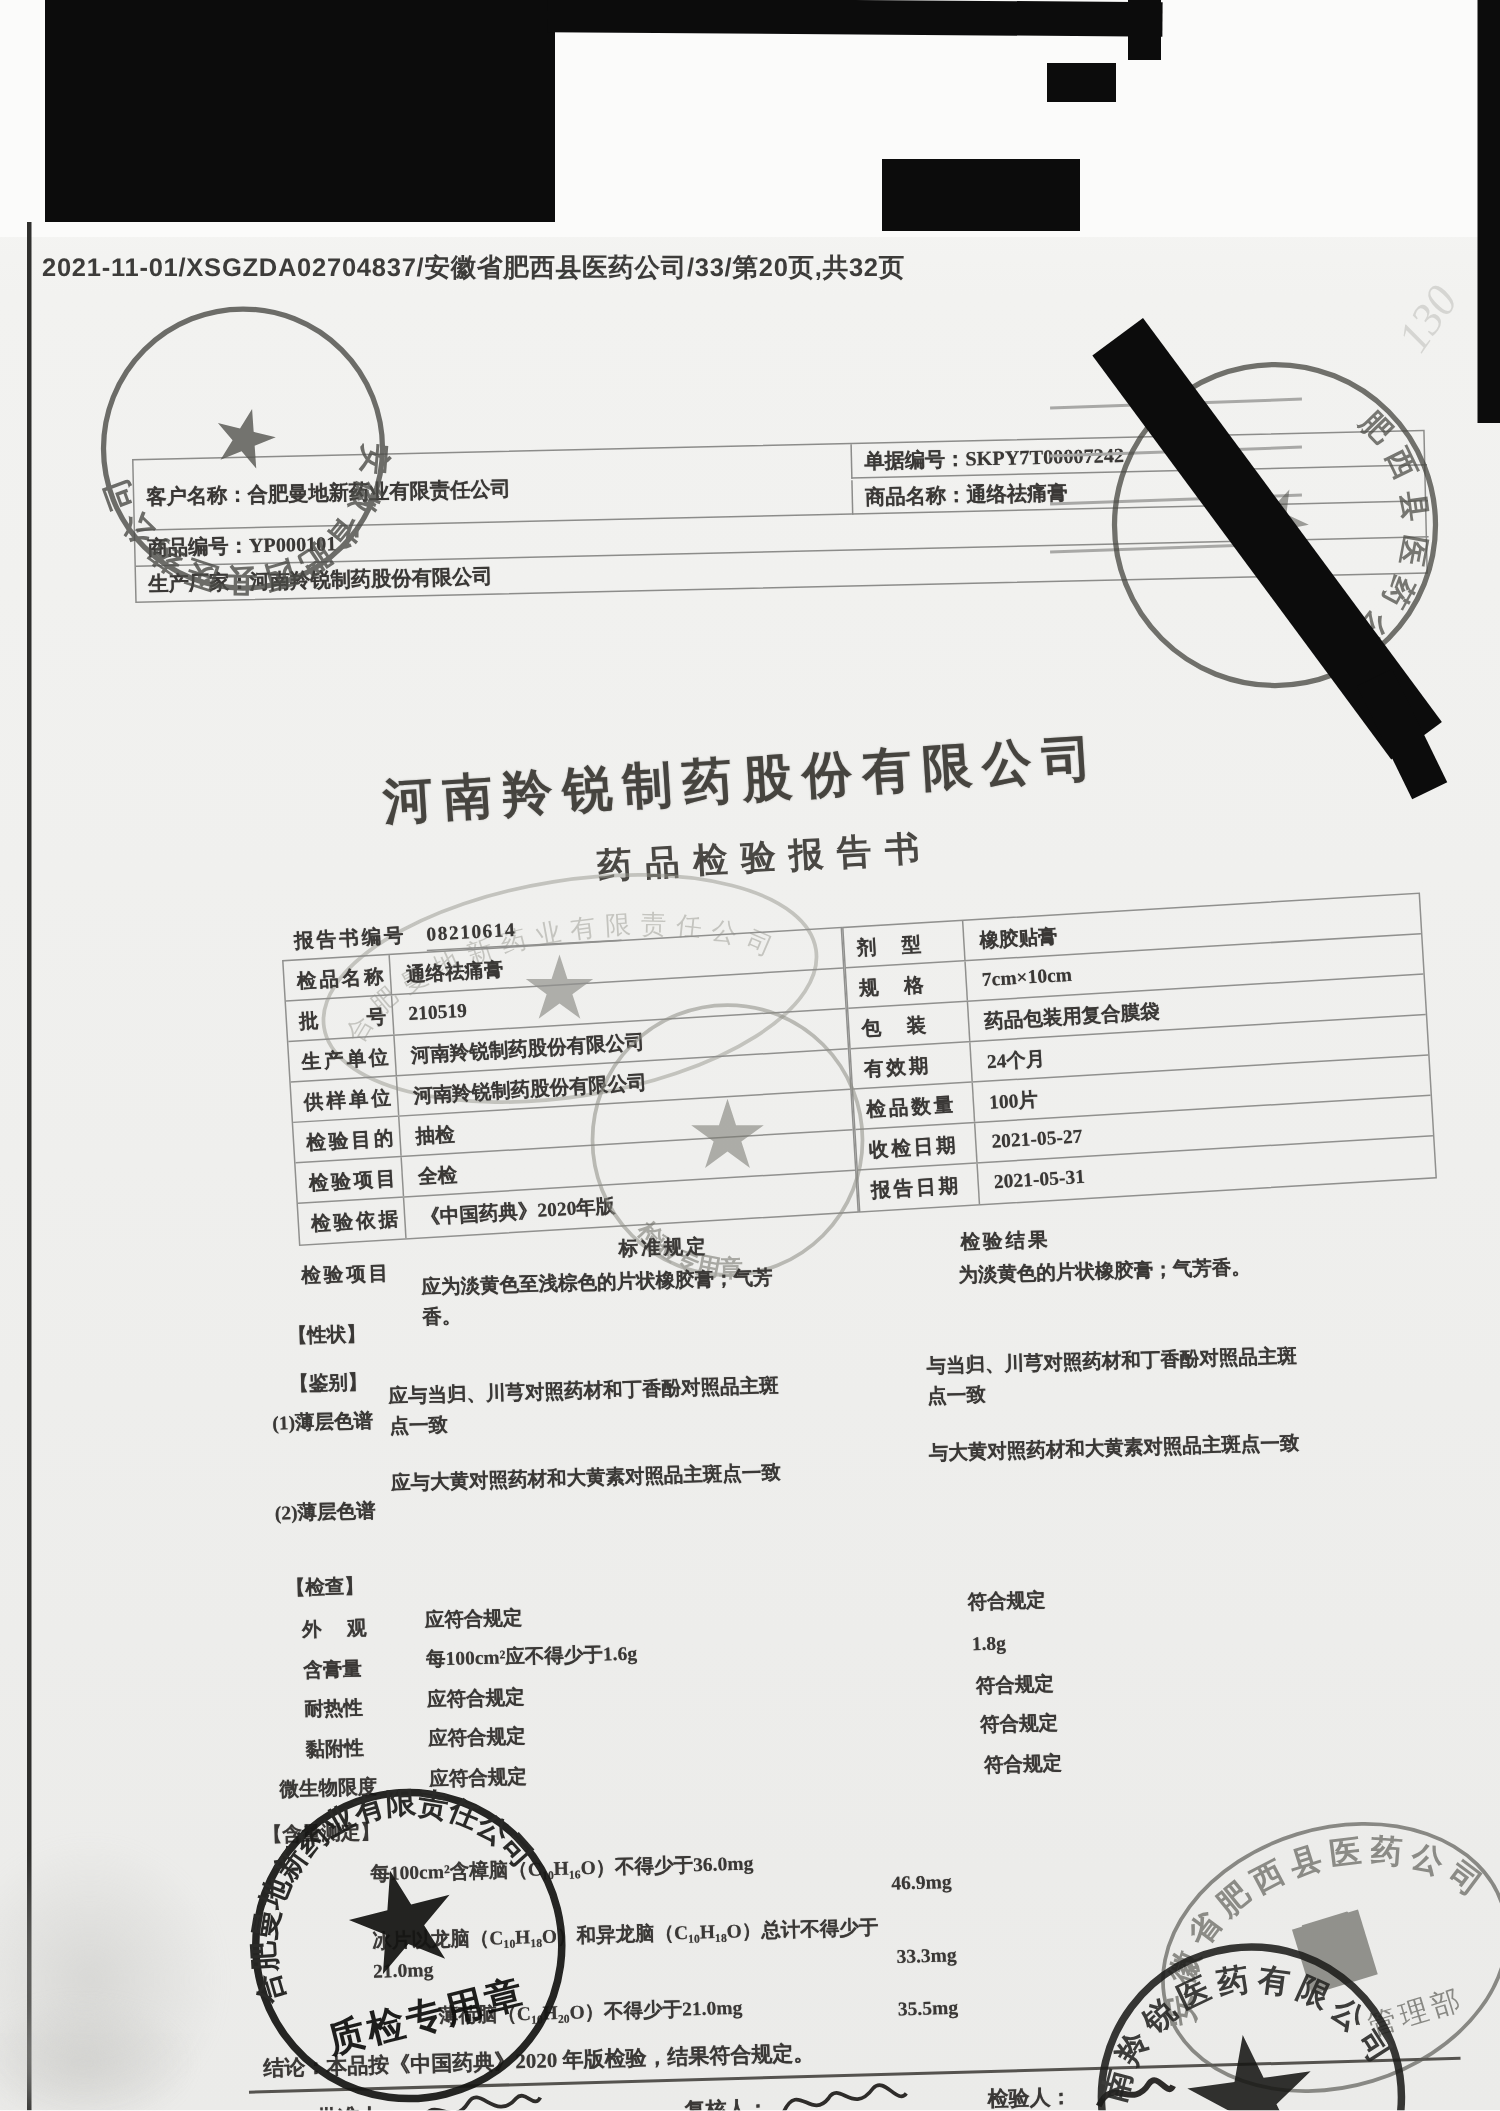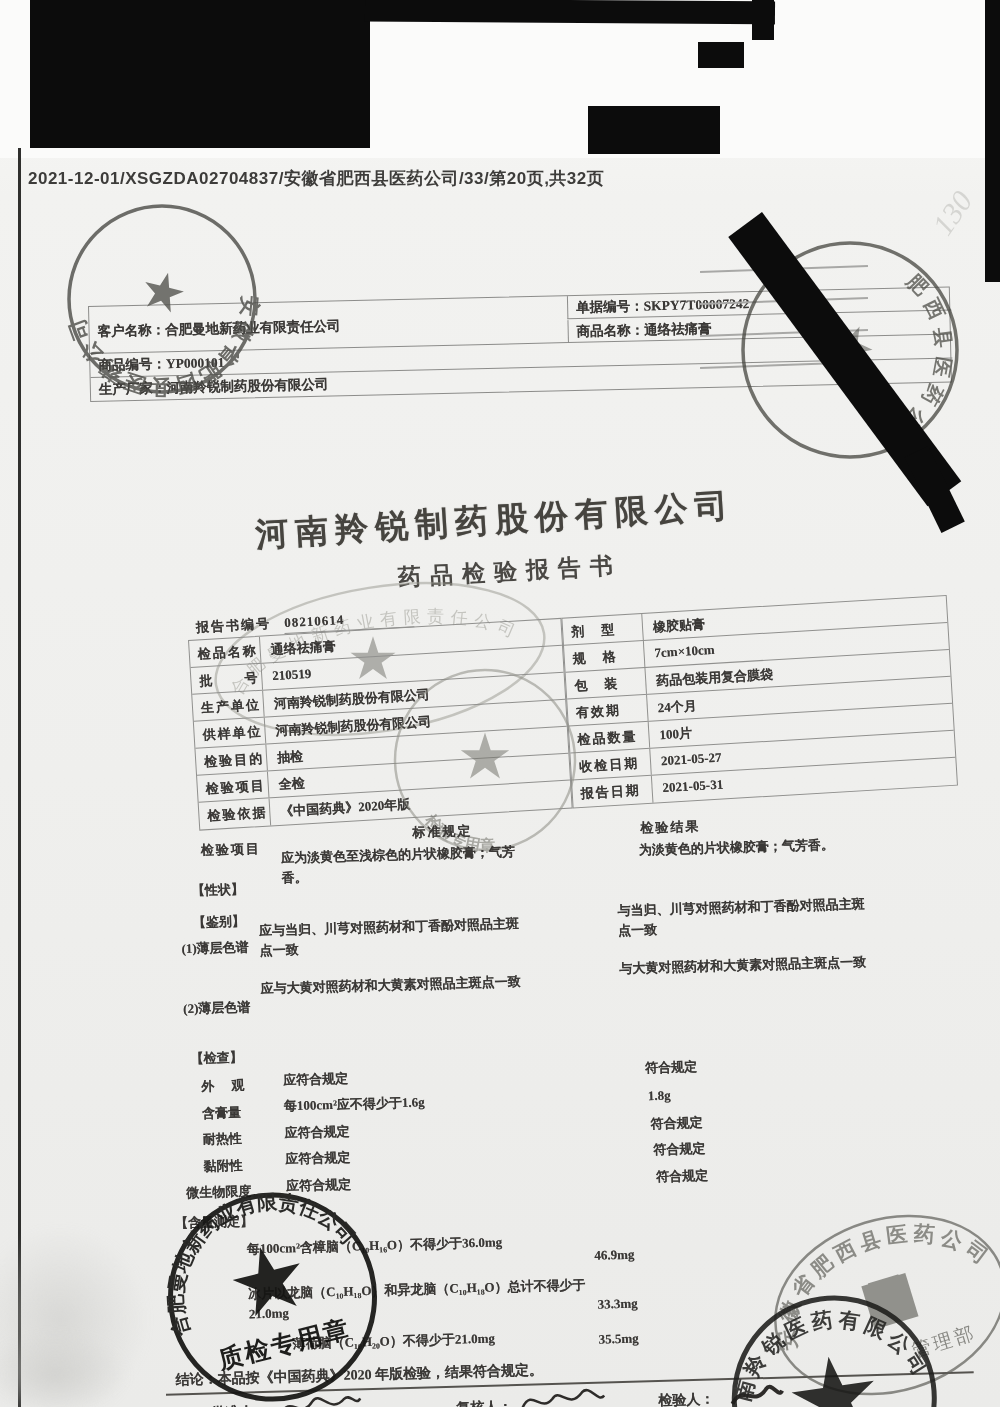--- a/index.html
+++ b/index.html
@@ -32,21 +32,21 @@
   .sig{stroke:#2e2c2a;stroke-width:2.5;fill:none;}
   .smudge{background:radial-gradient(closest-side,#c8c8c5,rgba(200,200,197,0));filter:blur(5px);}
 </style>
 </head>
 <body>
 
 <div class="page">
 
   <div class="abs" style="left:0;top:0;width:1000px;height:158px;background:#fbfbfa;"></div>
 
-  <div class="abs scanheader" style="left:28px;top:167px;">2021-12-01/XSGZDA02704837/安徽省肥西县医药公司/33/第20页,共32页</div>
+  <div class="abs scanheader" style="left:28px;top:167px;">2021-11-01/XSGZDA02704837/安徽省肥西县医药公司/33/第20页,共32页</div>
 
   <div class="abs" style="left:930px;top:196px;font-size:30px;color:#c3c3bf;font-style:italic;transform:rotate(-55deg);opacity:.6;">130</div>
 
   <div class="abs cust doctext" style="left:88px;top:306px;width:862px;height:96px;transform:rotate(-1.3deg);transform-origin:0 0;">
     <div class="cell bline" style="left:0;top:0;width:478px;height:47px;padding:16px 0 0 8px;">
       <span>客户名称：</span><span>合肥曼地新药业有限责任公司</span>
     </div>
     <div class="cell bline" style="left:478px;top:0;width:384px;height:23px;padding:3px 0 0 8px;border-left:1px solid #8c8c8a;">
       <span>单据编号：</span><span>SKPY7T00007242</span>
     </div>

